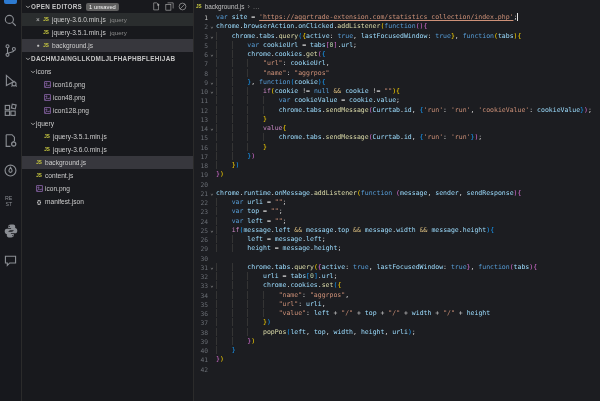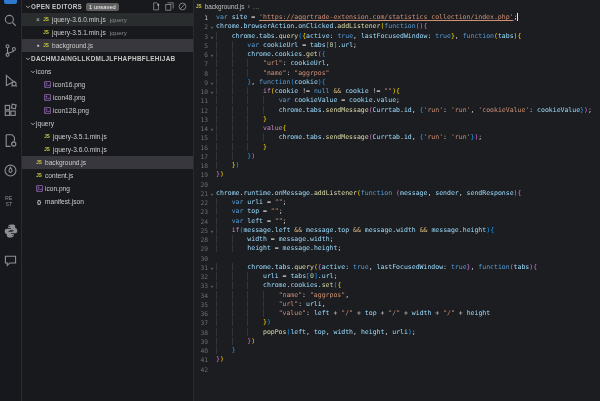--- a/index.html
+++ b/index.html
@@ -403,23 +403,23 @@
         <span class="gut">24</span>
         <span class="fold"></span>
         <span class="ltx"><span class="ind">    </span><span class="k">var</span><span class="p"> </span><span class="v">left</span><span class="p"> </span><span class="p">=</span><span class="p"> </span><span class="s">""</span><span class="p">;</span></span>
       </div>
       <div class="line">
         <span class="gut">25</span>
         <span class="fold">⌄</span>
         <span class="ltx"><span class="ind">    </span><span class="kc">if</span><span style="color:#179fff">(</span><span class="v">message</span><span class="p">.</span><span class="v">left</span><span class="p"> </span><span class="og">&amp;&amp;</span><span class="p"> </span><span class="v">message</span><span class="p">.</span><span class="v">top</span><span class="p"> </span><span class="og">&amp;&amp;</span><span class="p"> </span><span class="v">message</span><span class="p">.</span><span class="v">width</span><span class="p"> </span><span class="og">&amp;&amp;</span><span class="p"> </span><span class="v">message</span><span class="p">.</span><span class="v">height</span><span style="color:#179fff">)</span><span style="color:#179fff">{</span></span>
       </div>
       <div class="line">
-        <span class="gut">28</span>
-        <span class="fold"></span>
-        <span class="ltx"><span class="ind">    </span><span class="ind">    </span><span class="v">width</span><span class="p"> </span><span class="p">=</span><span class="p"> </span><span class="v">message</span><span class="p">.</span><span class="v">width</span><span class="p">;</span></span>
+        <span class="gut">26</span>
+        <span class="fold"></span>
+        <span class="ltx"><span class="ind">    </span><span class="ind">    </span><span class="v">left</span><span class="p"> </span><span class="p">=</span><span class="p"> </span><span class="v">message</span><span class="p">.</span><span class="v">left</span><span class="p">;</span></span>
       </div>
       <div class="line">
         <span class="gut">29</span>
         <span class="fold"></span>
         <span class="ltx"><span class="ind">    </span><span class="ind">    </span><span class="v">height</span><span class="p"> </span><span class="p">=</span><span class="p"> </span><span class="v">message</span><span class="p">.</span><span class="v">height</span><span class="p">;</span></span>
       </div>
       <div class="line">
         <span class="gut">30</span>
         <span class="fold"></span>
         <span class="ltx"></span>

